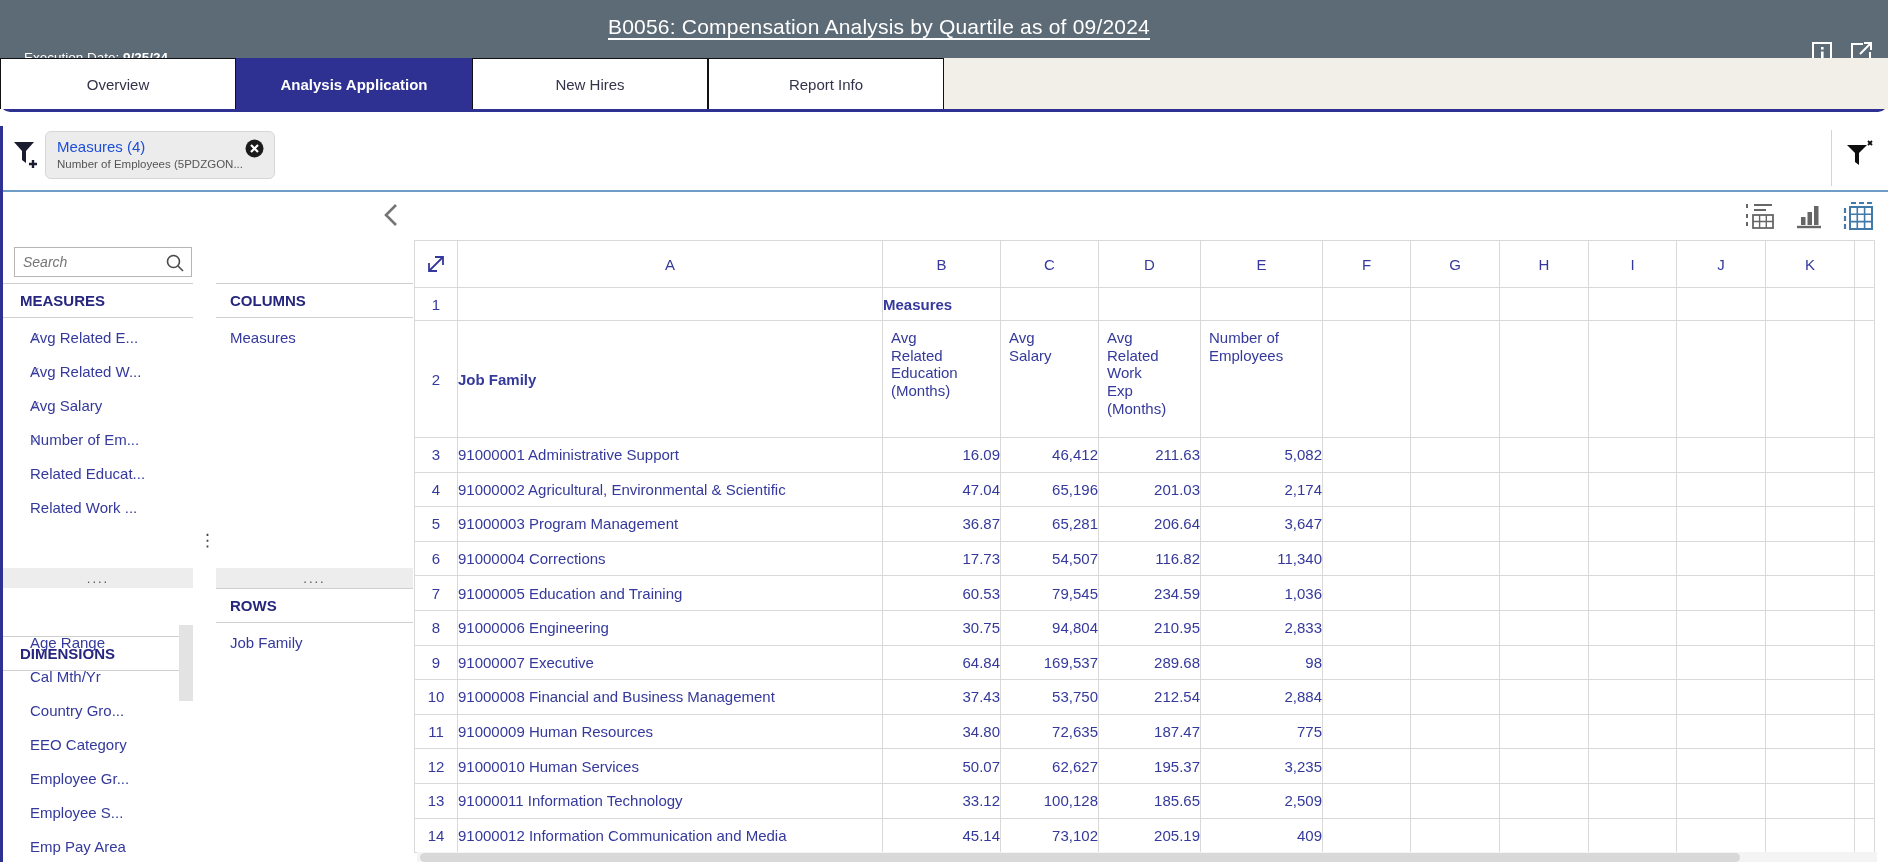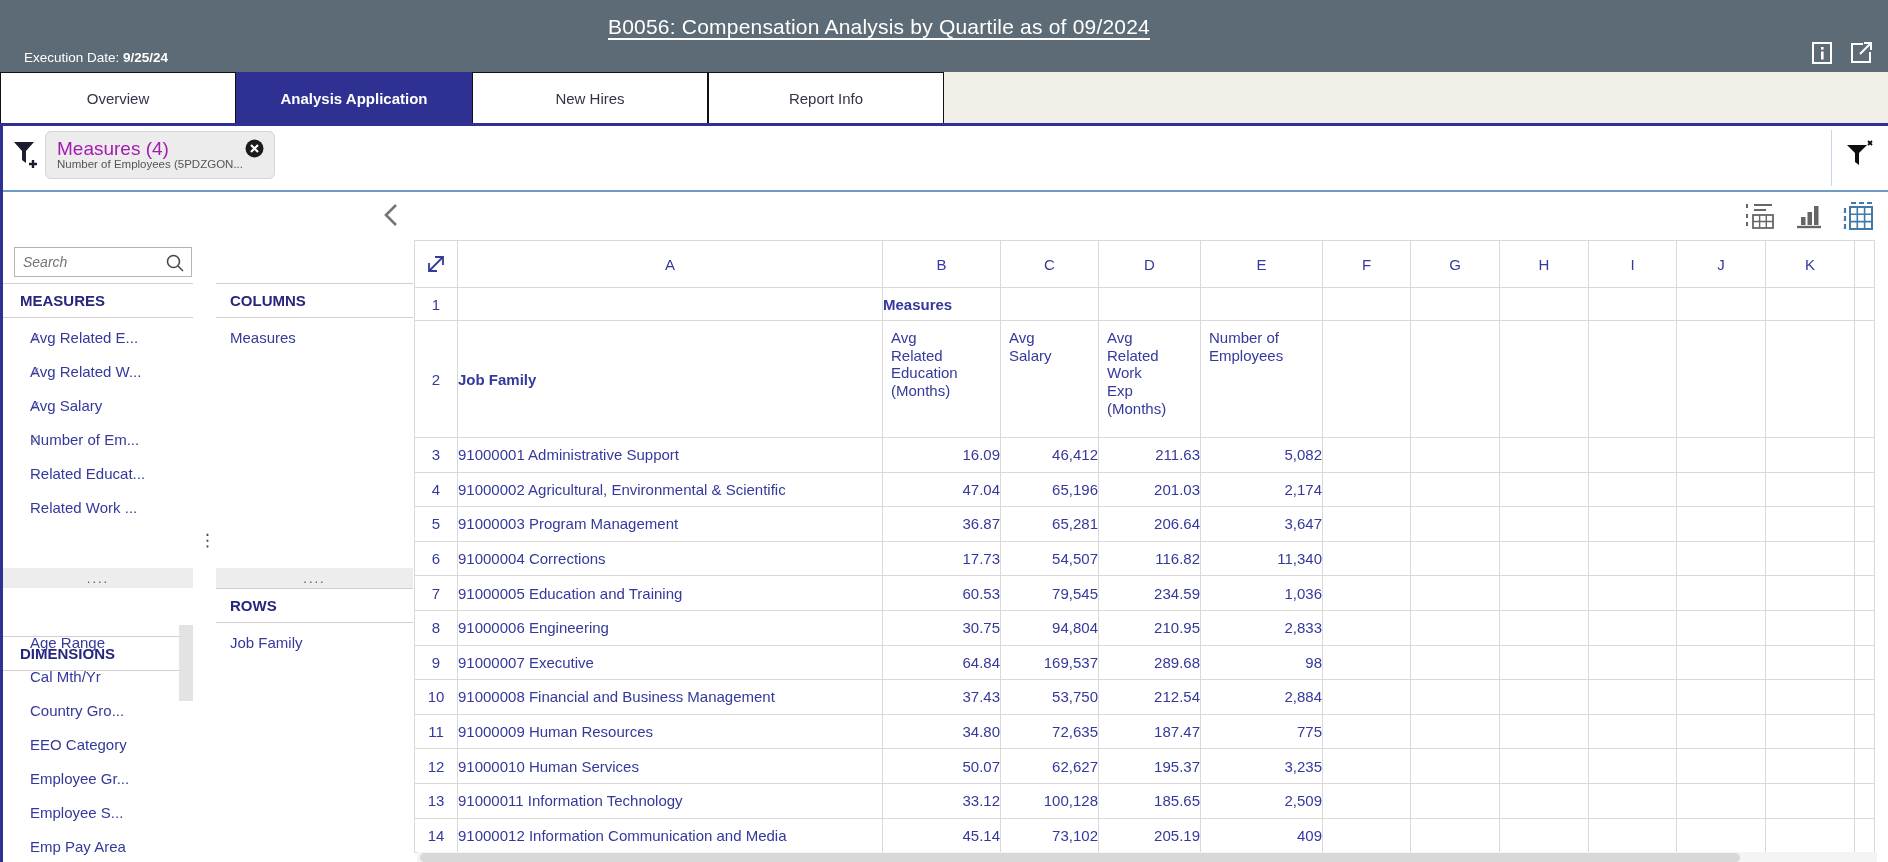--- a/index.html
+++ b/index.html
@@ -11,39 +11,39 @@
   
   .top-header { position:absolute; top:0; left:0; width:100%; height:72px; background:#5c6b76;padding-left:43px; }
   .report-title {
     position:absolute; top:15px; left:0; right:130px; text-align:center;
     color:#ffffff; font-size:21px; letter-spacing:.2px; text-decoration:underline; text-underline-offset:4px;
   }
   .exec-date { position:absolute; left:24px; top:50px; color:#ffffff; font-size:13.5px; }
   .exec-date b { font-weight:bold; }
   .hdr-icons { position:absolute; right:14px; top:40px; display:flex; gap:14px; }
   
-  .tab-row { position:absolute; top:72px; left:0; width:100%; height:54px; display:flex; border-bottom:3px solid #2e3192; }
+  .tab-row { position:absolute; top:58px; left:0; width:100%; height:54px; display:flex; border-bottom:3px solid #2e3192;border-radius:10px; }
   .tabs { display:flex; height:100%; }
   .tab {
     width:236px; height:100%; display:flex; align-items:center; justify-content:center;
     background:#ffffff; color:#33334a; font-size:15px; border:1px solid #111;
     border-bottom:none; cursor:pointer;
   }
   .tab.active { background:#2e3192; color:#fff; font-weight:bold; border-color:#2e3192; }
   .tab-filler { flex:1; background:#f1efe8; height:100%; }
   
   .main { position:absolute; top:126px; left:0; right:0; bottom:0; border-left:3px solid #2e3192; background:#fff; }
   
   .filter-bar { position:absolute; top:0; left:0; right:0; height:66px; background:#fff; border-bottom:2px solid #6f9cc6; }
   .funnel-add { position:absolute; left:9px; top:13px; cursor:pointer; }
   .filter-chip {
     position:absolute; left:42px; top:5px; width:230px; height:48px;
     background:#ececec; border:1px solid #d6d6d6; border-radius:6px; cursor:pointer;
   }
-  .chip-title { position:absolute; left:11px; top:6px; font-size:19px; color:#a21caf; }
+  .chip-title { position:absolute; left:11px; top:6px; font-size:15px; color:#1d4ed8; }
   .chip-sub { position:absolute; left:11px; top:26px; font-size:11.5px; color:#555; white-space:nowrap; }
   .chip-close { position:absolute; right:10px; top:7px; cursor:pointer; }
   .filter-divider { position:absolute; right:56px; top:4px; width:1px; height:56px; background:#c9d6ea; }
   .funnel-right { position:absolute; right:14px; top:13px; cursor:pointer; }
   
   .toolbar { position:absolute; top:66px; left:0; right:0; height:48px; background:#fff; }
   .collapse-btn { position:absolute; left:376px; top:9px; cursor:pointer; }
   .view-icons { position:absolute; right:14px; top:9px; display:flex; gap:18px; }
   .view-icons span { cursor:pointer; display:inline-block; }
   

